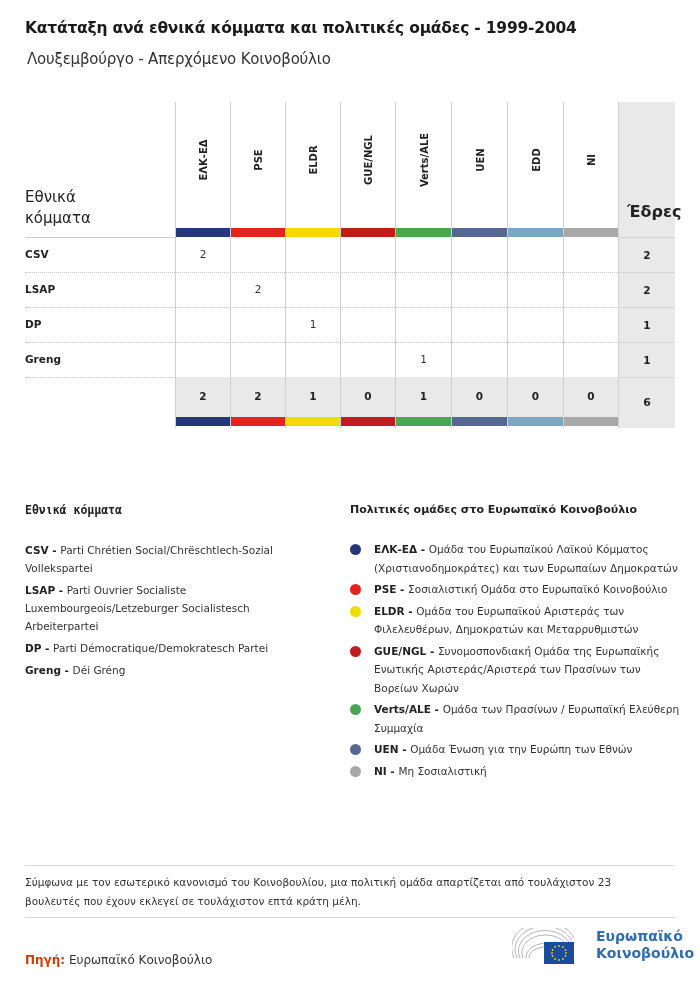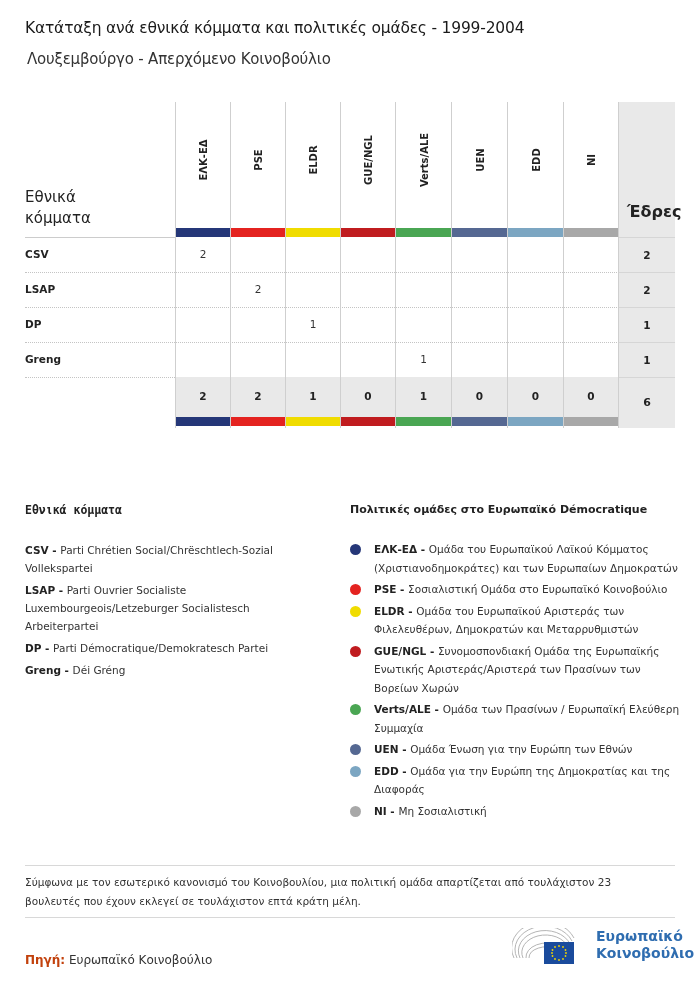--- a/index.html
+++ b/index.html
@@ -1,18 +1,18 @@
 <!DOCTYPE html>
 <html><head>
 <meta charset="utf-8">
 <style>
   * { box-sizing: border-box; margin: 0; padding: 0; }
   html, body { width: 700px; height: 986px; background: #ffffff; overflow: hidden; }
   body { font-family: "DejaVu Sans", sans-serif; color: #222; position: relative; }
-  .title { position: absolute; left: 25px; top: 19px; font-size: 15.5px; font-weight: normal; color: #1a1a1a; letter-spacing: -0.2px; }
+  .title { position: absolute; left: 25px; top: 19px; font-size: 15.5px; font-weight: bold; color: #1a1a1a; letter-spacing: -0.2px; }
   .subtitle { position: absolute; left: 27px; top: 50px; font-size: 15px; color: #333; letter-spacing: -0.2px; }
 
   .grid { position: absolute; left: 25px; top: 102px; width: 650px; height: 326px; }
   .hdr-label { position: absolute; left: 0; top: 85px; font-size: 15px; font-weight: normal; line-height: 21px; color: #222; }
   .hdr-rule { position: absolute; left: 0; top: 135px; width: 150px; height: 1px; background: #ccc; }
   .col { position: absolute; top: 0; width: 55px; height: 326px; border-left: 1px solid #cfcfcf; }
   .col.last-group { border-right: 1px solid #cfcfcf; }
   .col-head { position: absolute; top: 0; left: 0; width: 100%; height: 126px; }
   .col-head span { position: absolute; left: 50%; top: 58px; transform: translate(-50%, -50%) rotate(-90deg); font-size: 10px; font-weight: bold; white-space: nowrap; color: #222; }
   .bar { position: absolute; left: 0; width: 100%; height: 9px; }
@@ -184,29 +184,28 @@
   <div class="leg-title leg-left-title">Εθνικά κόμματα</div>
   <div id="nat-items">
       <div class="leg-item"><b>CSV</b><b> - </b><span>Parti Chrétien Social/Chrëschtlech-Sozial Vollekspartei</span></div>
       <div class="leg-item"><b>LSAP</b><b> - </b><span>Parti Ouvrier Socialiste Luxembourgeois/Letzeburger Socialistesch Arbeiterpartei</span></div>
       <div class="leg-item"><b>DP</b><b> - </b><span>Parti Démocratique/Demokratesch Partei</span></div>
       <div class="leg-item"><b>Greng</b><b> - </b><span>Déi Gréng</span></div>
     </div>
 </div>
 
 <div class="legend-right">
-  <div class="leg-title">Πολιτικές ομάδες στο Ευρωπαϊκό Démocratique</div>
+  <div class="leg-title">Πολιτικές ομάδες στο Ευρωπαϊκό Κοινοβούλιο</div>
   <div id="grp-items">
       <div class="grp-item"><span class="dot" style="background:#253778"></span><b>ΕΛΚ-ΕΔ</b><b> - </b><span>Ομάδα του Ευρωπαϊκού Λαϊκού Κόμματος (Χριστιανοδημοκράτες) και των Ευρωπαίων Δημοκρατών</span></div>
       <div class="grp-item"><span class="dot" style="background:#e42320"></span><b>PSE</b><b> - </b><span>Σοσιαλιστική Ομάδα στο Ευρωπαϊκό Κοινοβούλιο</span></div>
       <div class="grp-item"><span class="dot" style="background:#f0dc00"></span><b>ELDR</b><b> - </b><span>Ομάδα του Ευρωπαϊκού Αριστεράς των Φιλελευθέρων, Δημοκρατών και Μεταρρυθμιστών</span></div>
       <div class="grp-item"><span class="dot" style="background:#c01c1f"></span><b>GUE/NGL</b><b> - </b><span>Συνομοσπονδιακή Ομάδα της Ευρωπαϊκής Ενωτικής Αριστεράς/Αριστερά των Πρασίνων των Βορείων Χωρών</span></div>
       <div class="grp-item"><span class="dot" style="background:#4aa653"></span><b>Verts/ALE</b><b> - </b><span>Ομάδα των Πρασίνων / Ευρωπαϊκή Ελεύθερη Συμμαχία</span></div>
       <div class="grp-item"><span class="dot" style="background:#556892"></span><b>UEN</b><b> - </b><span>Ομάδα Ένωση για την Ευρώπη των Εθνών</span></div>
-      <div class="grp-item"><span class="dot" style="background:#7ca6c2"></span><b>EDD</b><b> - </b><span>Ομάδα για την Ευρώπη της Δημοκρατίας και της Διαφοράς</span></div>
       <div class="grp-item"><span class="dot" style="background:#a8a8a8"></span><b>NI</b><b> - </b><span>Μη Σοσιαλιστική</span></div>
     </div>
 </div>
 
 <div class="rule" style="top:865px"></div>
 <div class="note">Σύμφωνα με τον εσωτερικό κανονισμό του Κοινοβουλίου, μια πολιτική ομάδα απαρτίζεται από τουλάχιστον 23 βουλευτές που έχουν εκλεγεί σε τουλάχιστον επτά κράτη μέλη.</div>
 <div class="rule" style="top:917px"></div>
 
 <div class="source"><b>Πηγή:</b><span> Ευρωπαϊκό Κοινοβούλιο</span></div>
 

